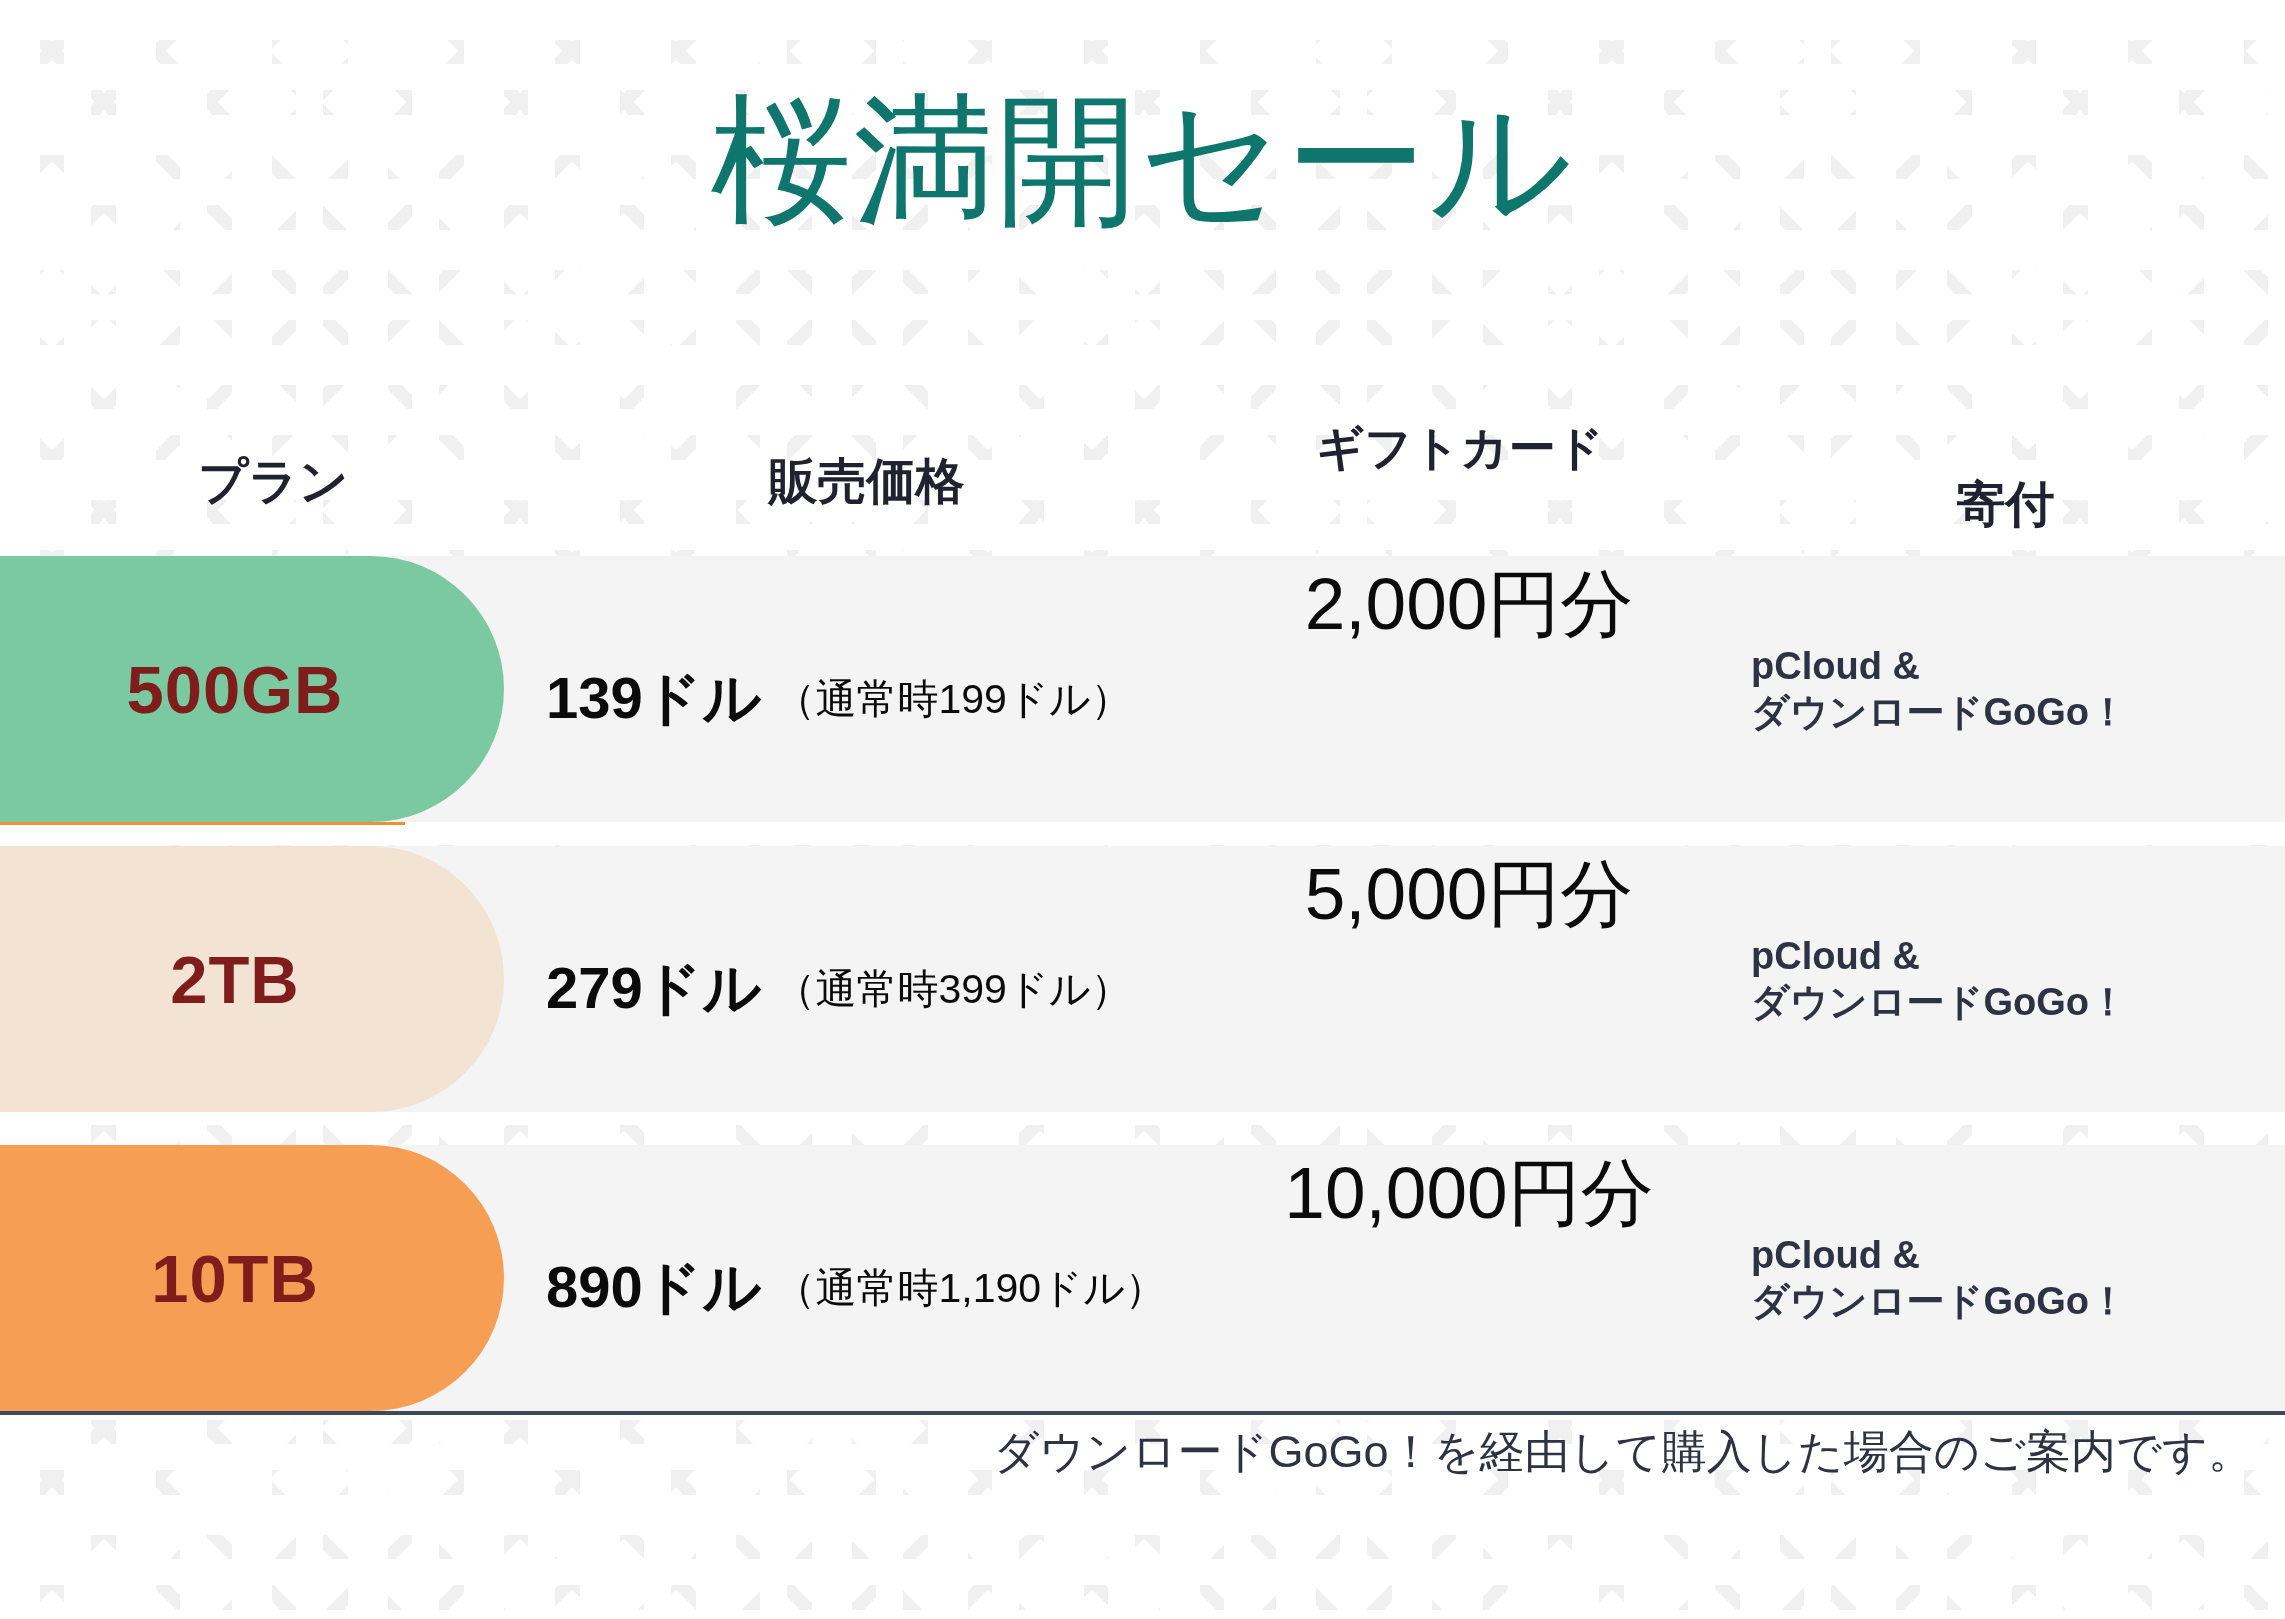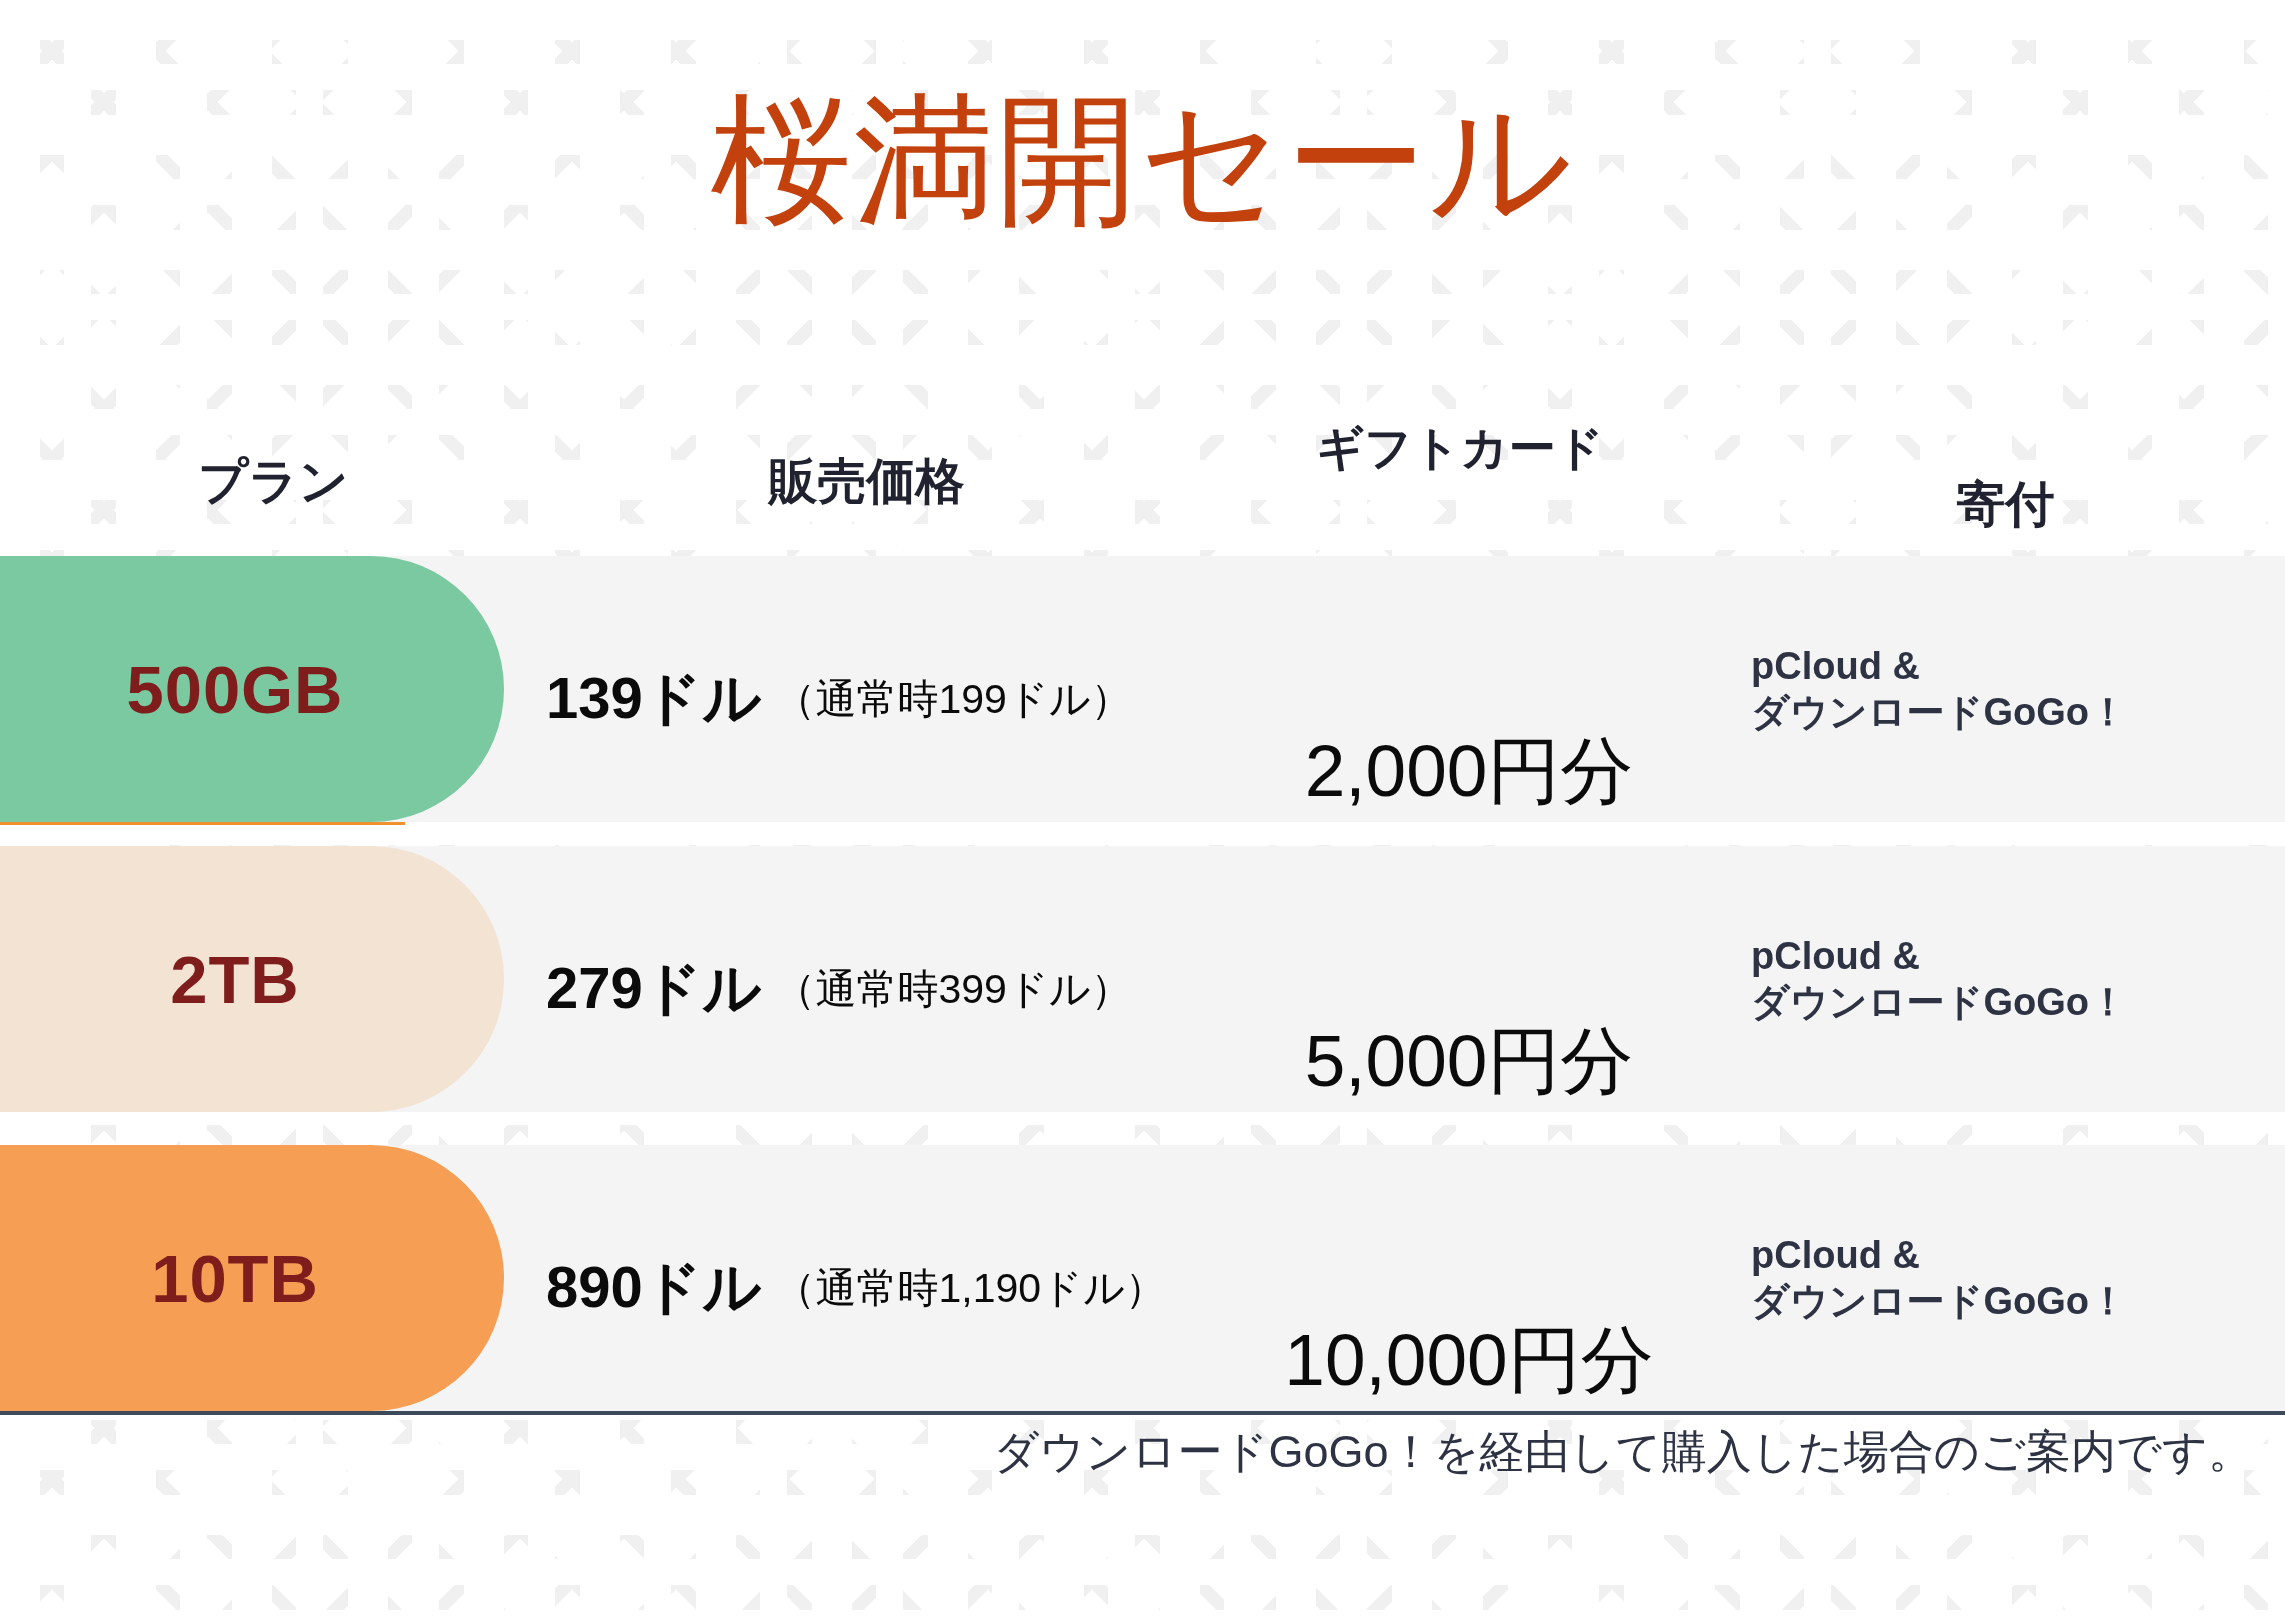--- a/index.html
+++ b/index.html
@@ -58,21 +58,21 @@
   
   #title {
     position: absolute;
     top: 90px;
     left: 0;
     width: 2285px;
     text-align: center;
     font-size: 141px;
     line-height: 1.0;
     letter-spacing: 1.9px;
-    color: #c2410c;
+    color: #0f766e;
     font-weight: 400;
     white-space: nowrap;
   }
 
   
   #header-row {
     position: absolute;
     top: 414px;
     left: 0;
     width: 2285px;
@@ -150,21 +150,21 @@
     letter-spacing: 0px;
   }
 
   .gift-cell {
     position: absolute;
     left: 1224px;
     top: 0;
     height: 266px;
     width: 490px;
     display: flex;
-    align-items: flex-end;
+    align-items: flex-start;
     justify-content: center;
     white-space: nowrap;
   }
   .gift-text {
     font-size: 73px;
     font-weight: 400;
     color: #0b0b0b;
     letter-spacing: 0px;
   }
 

